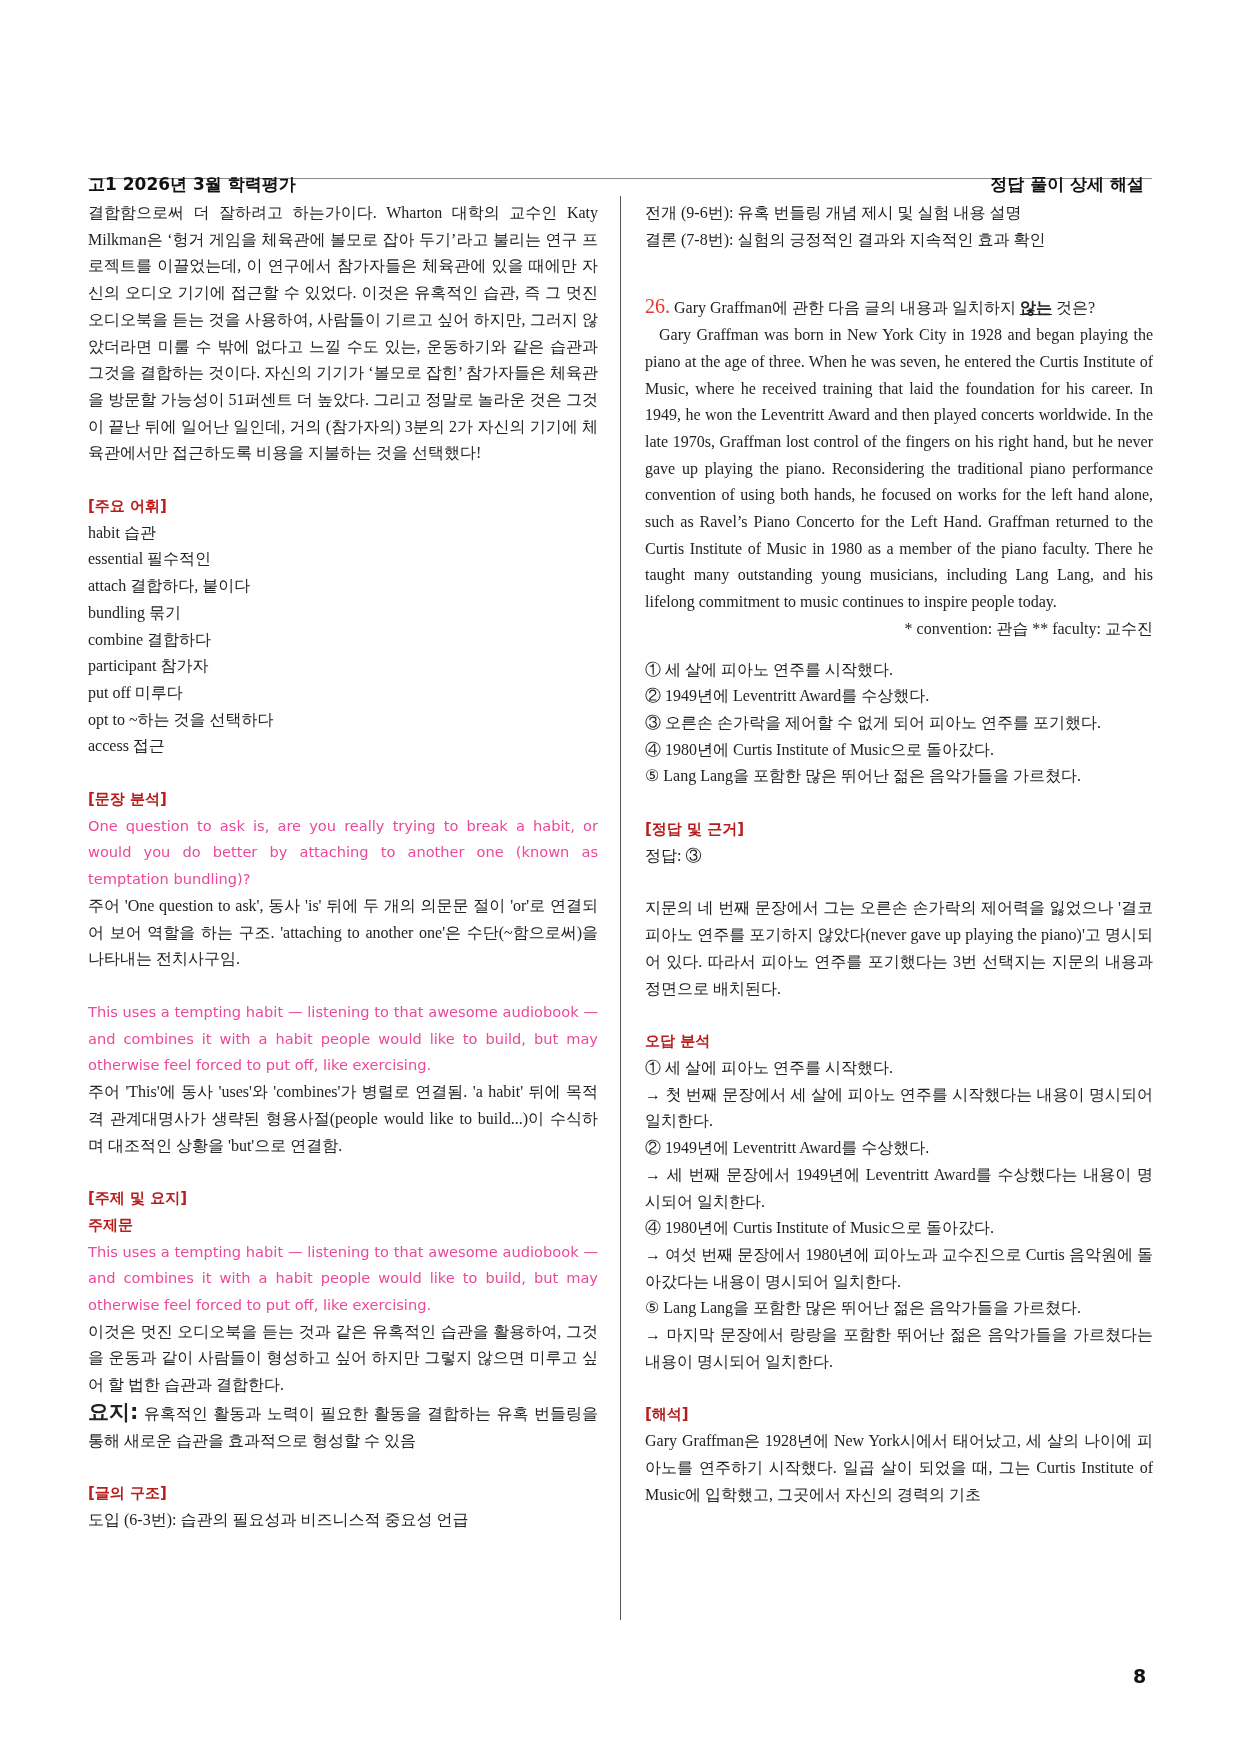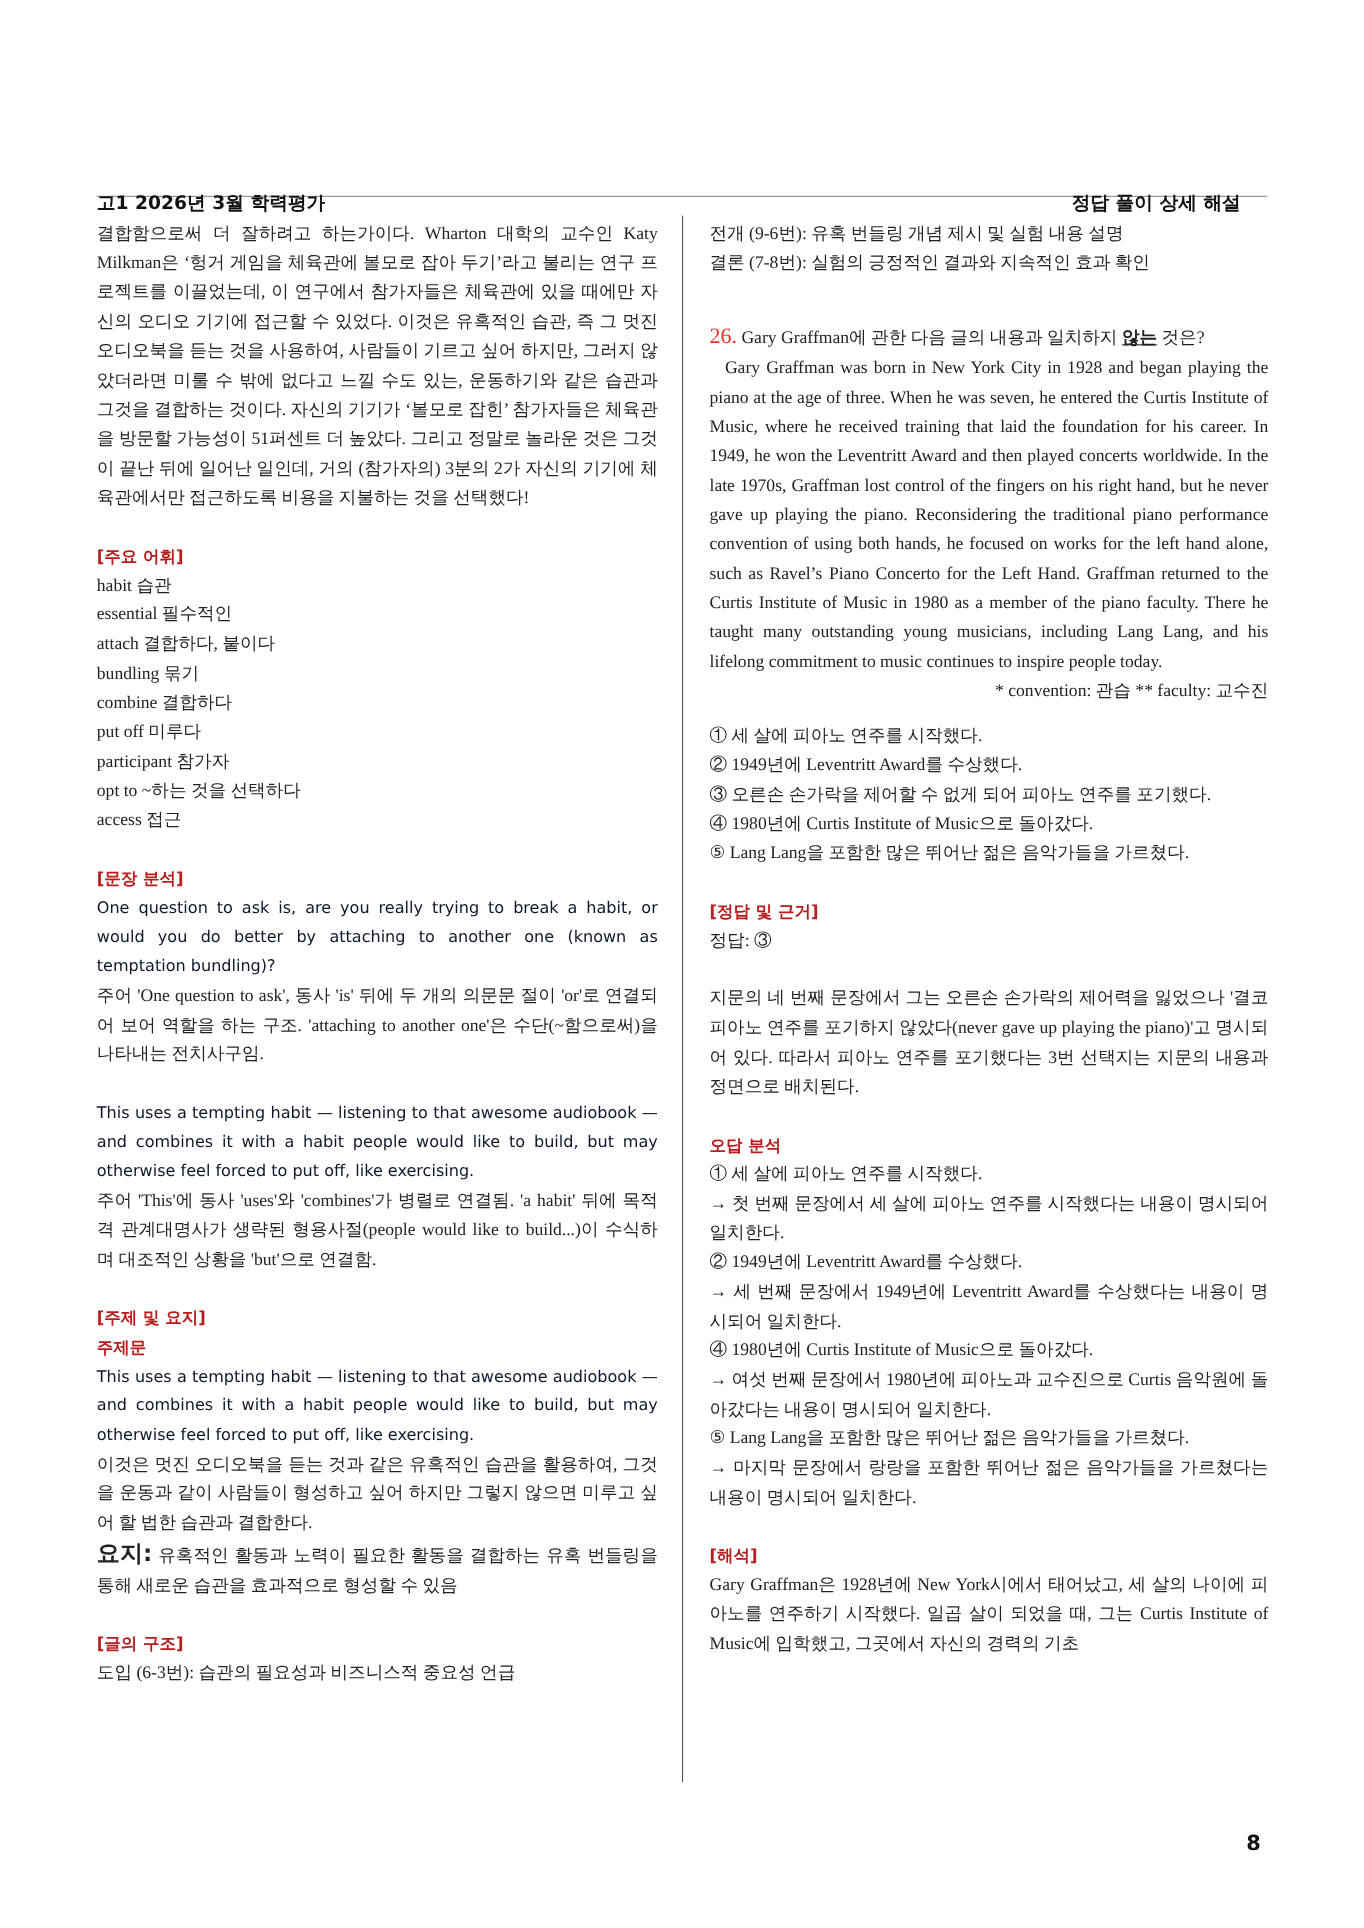--- a/index.html
+++ b/index.html
@@ -10,39 +10,39 @@
     }
     .header {
       position: absolute; left: 88px; top: 146px; width: 1064px; height: 32px;
       border-bottom: 1.5px solid #8a8a8a;
     }
     .header-left, .header-right {
       position: absolute; top: 0; font-family: "DejaVu Sans", sans-serif;
       font-weight: bold; font-size: 17px; color: #111; margin-top: 27px;
     }
     .header-left { left: 0; }
-    .header-right { right: 24px; }
+    .header-right { right: 8px; }
     .col {
       position: absolute; top: 200px;
       font-size: 16px; line-height: 26.7px;
     }
     .col-left { left: 88px; width: 510px; }
     .col-right { left: 645px; width: 508px; }
     .divider {
       position: absolute; left: 620px; top: 196px; width: 1px; height: 1424px;
       background: #555;
     }
     .p { margin: 0; text-align: justify; text-align-last: left; }
     .justify { text-align: justify; }
     .sec-title {
       font-family: "DejaVu Sans", sans-serif; font-weight: bold; font-size: 15px;
       margin: 0; color: #b91c1c;
     }
     .sans {
-      font-family: "DejaVu Sans", sans-serif; font-size: 14.6px; color: #0f172a;
+      font-family: "DejaVu Sans", sans-serif; font-size: 14.6px; color: #ec4899;
     }
     .gap { height: 26px; }
     .gap-sm { height: 14px; }
     .q-num { color: #e8342c; font-size: 20px; }
     .underline { text-decoration: underline; font-weight: bold; }
     .indent { text-indent: 14px; }
     .footnote { text-align: right; margin: 0; }
     .page-num {
       position: absolute; left: 1133px; top: 1665px;
       font-family: "DejaVu Sans", sans-serif; font-weight: bold; font-size: 19px; color: #111;
@@ -63,22 +63,22 @@
   <p class="p">결합함으로써 더 잘하려고 하는가이다. Wharton 대학의 교수인 Katy Milkman은 ‘헝거 게임을 체육관에 볼모로 잡아 두기’라고 불리는 연구 프로젝트를 이끌었는데, 이 연구에서 참가자들은 체육관에 있을 때에만 자신의 오디오 기기에 접근할 수 있었다. 이것은 유혹적인 습관, 즉 그 멋진 오디오북을 듣는 것을 사용하여, 사람들이 기르고 싶어 하지만, 그러지 않았더라면 미룰 수 밖에 없다고 느낄 수도 있는, 운동하기와 같은 습관과 그것을 결합하는 것이다. 자신의 기기가 ‘볼모로 잡힌’ 참가자들은 체육관을 방문할 가능성이 51퍼센트 더 높았다. 그리고 정말로 놀라운 것은 그것이 끝난 뒤에 일어난 일인데, 거의 (참가자의) 3분의 2가 자신의 기기에 체육관에서만 접근하도록 비용을 지불하는 것을 선택했다!</p>
 
   <div class="gap"></div>
   <p class="sec-title">[주요 어휘]</p>
   <div>
     <div>habit 습관</div>
     <div>essential 필수적인</div>
     <div>attach 결합하다, 붙이다</div>
     <div>bundling 묶기</div>
     <div>combine 결합하다</div>
+    <div>participant 참가자</div>
     <div>put off 미루다</div>
-    <div>participant 참가자</div>
     <div>opt to ~하는 것을 선택하다</div>
     <div>access 접근</div>
   </div>
 
   <div class="gap"></div>
   <p class="sec-title">[문장 분석]</p>
   <p class="p sans">One question to ask is, are you really trying to break a habit, or would you do better by attaching to another one (known as temptation bundling)?</p>
   <p class="p">주어 'One question to ask', 동사 'is' 뒤에 두 개의 의문문 절이 'or'로 연결되어 보어 역할을 하는 구조. 'attaching to another one'은 수단(~함으로써)을 나타내는 전치사구임.</p>
   <div class="gap"></div>
   <p class="p sans">This uses a tempting habit — listening to that awesome audiobook — and combines it with a habit people would like to build, but may otherwise feel forced to put off, like exercising.</p>

